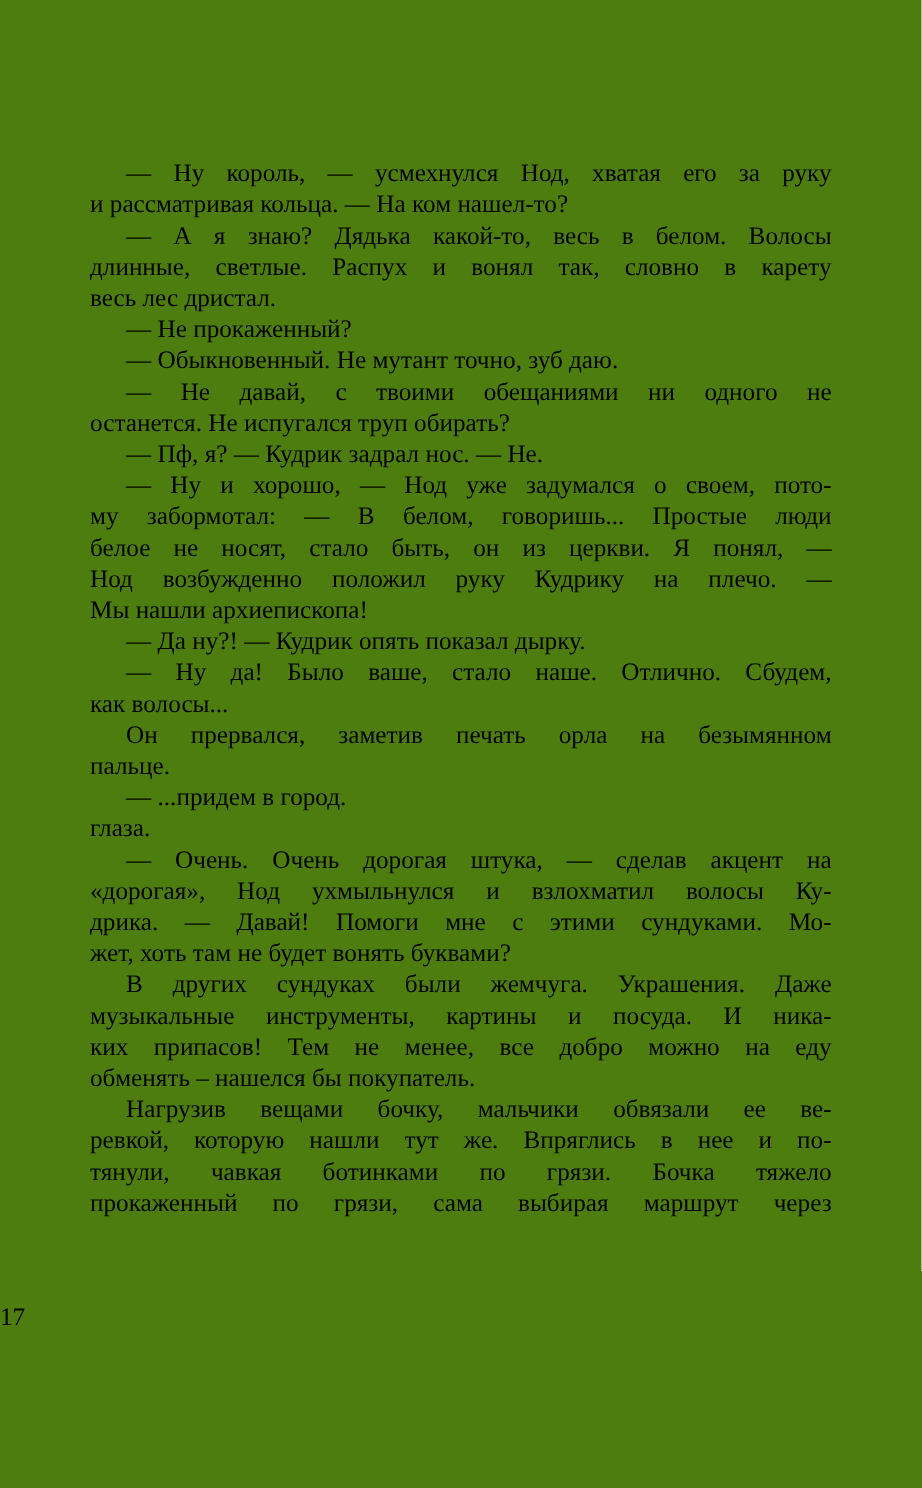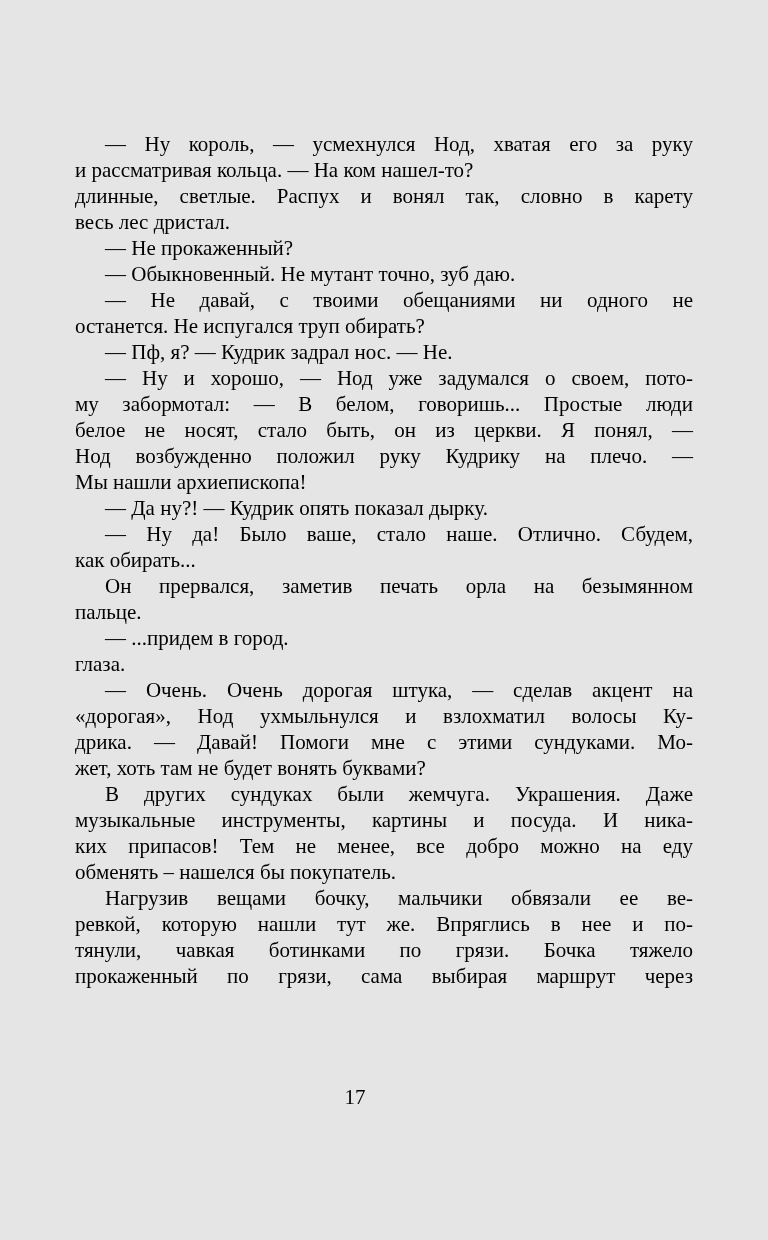--- a/index.html
+++ b/index.html
@@ -1,20 +1,20 @@
 <!DOCTYPE html>
 <html lang="ru"><head>
 <meta charset="utf-8">
 <style>
   html, body { margin: 0; padding: 0; background: #ffffff; }
   .page {
     position: relative;
     width: 768px;
     height: 1240px;
-    background: #e5e5e5;
+    background: #4d7c0f;
     font-family: "Liberation Serif", "DejaVu Serif", serif;
     color: #000000;
     overflow: hidden;
   }
   .text-block {
     position: absolute;
     left: 75px;
     top: 131px;
     width: 618px;
     font-size: 21px;
@@ -26,35 +26,36 @@
     text-align-last: justify;
     min-height: 26px;
   }
   .line.last { text-align-last: left; }
   .line.indent { padding-left: 30px; }
   .folio {
     position: absolute;
     top: 1084px;
     left: 0;
     width: 710px;
-    text-align: center;
+    text-align: left;
     font-size: 21px;
     line-height: 26px;
   }
 </style>
 </head>
 <body>
 
 <div class="page">
   <div class="text-block" id="text-block">
       <div class="paragraph">
         <div class="line indent">— Ну король, — усмехнулся Нод, хватая его за руку</div>
         <div class="line last">и рассматривая кольца. — На ком нашел-то?</div>
       </div>
       <div class="paragraph">
+        <div class="line indent">— А я знаю? Дядька какой-то, весь в белом. Волосы</div>
         <div class="line">длинные, светлые. Распух и вонял так, словно в карету</div>
         <div class="line last">весь лес дристал.</div>
       </div>
       <div class="paragraph">
         <div class="line indent last">— Не прокаженный?</div>
       </div>
       <div class="paragraph">
         <div class="line indent last">— Обыкновенный. Не мутант точно, зуб даю.</div>
       </div>
       <div class="paragraph">
@@ -69,21 +70,21 @@
         <div class="line">му забормотал: — В белом, говоришь... Простые люди</div>
         <div class="line">белое не носят, стало быть, он из церкви. Я понял, —</div>
         <div class="line">Нод возбужденно положил руку Кудрику на плечо. —</div>
         <div class="line last">Мы нашли архиепископа!</div>
       </div>
       <div class="paragraph">
         <div class="line indent last">— Да ну?! — Кудрик опять показал дырку.</div>
       </div>
       <div class="paragraph">
         <div class="line indent">— Ну да! Было ваше, стало наше. Отлично. Сбудем,</div>
-        <div class="line last">как обирать...</div>
+        <div class="line last">как волосы...</div>
       </div>
       <div class="paragraph">
         <div class="line indent">Он прервался, заметив печать орла на безымянном</div>
         <div class="line last">пальце.</div>
       </div>
       <div class="paragraph">
         <div class="line indent last">— ...придем в город.</div>
       </div>
       <div class="paragraph">
         <div class="line last">глаза.</div>

